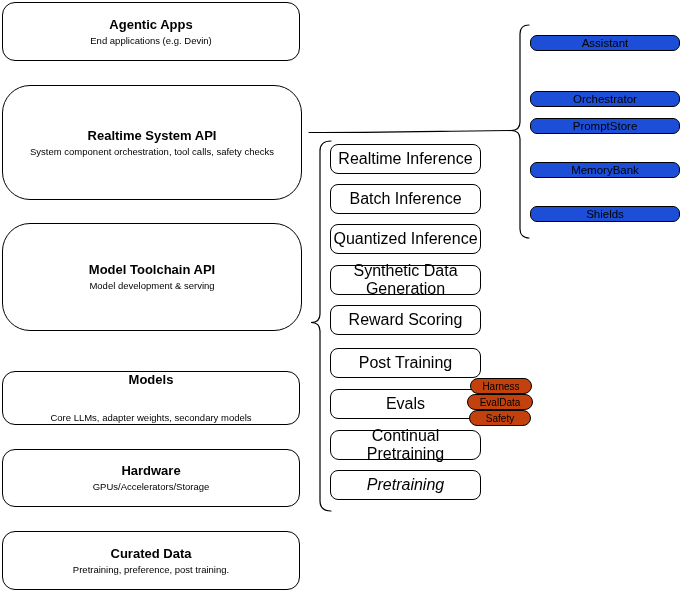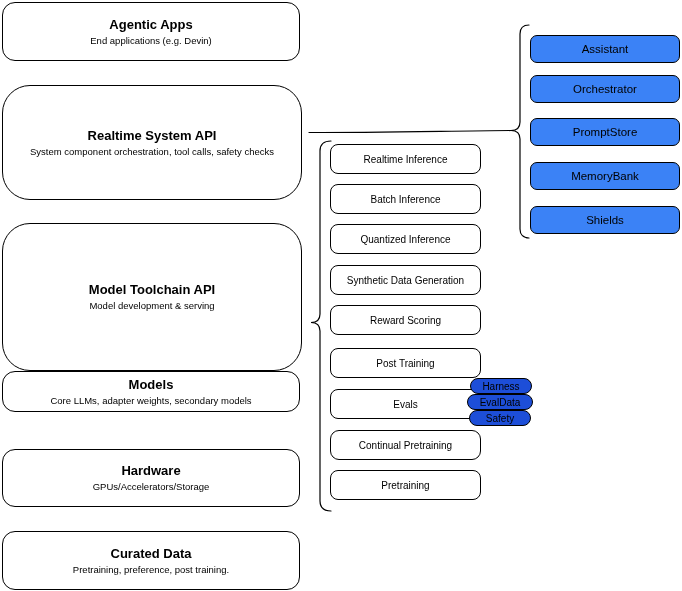--- a/index.html
+++ b/index.html
@@ -31,45 +31,45 @@
     box-sizing: border-box;
     left: 330px;
     width: 151px;
     height: 30px;
     border: 1px solid #000000;
     border-radius: 8px;
     background: #ffffff;
     display: flex;
     align-items: center;
     justify-content: center;
-    font-size: 10px;
+    font-size: 16px;
     text-align: center;
   }
   .rbox {
     position: absolute;
     box-sizing: border-box;
     left: 530px;
     width: 150px;
-    height: 28px;
+    height: 16px;
     border: 1px solid #000000;
     border-radius: 7px;
-    background: #3b82f6;
+    background: #1d4ed8;
     display: flex;
     align-items: center;
     justify-content: center;
     font-size: 11.5px;
     text-align: center;
   }
   .pill {
     position: absolute;
     box-sizing: border-box;
     height: 16px;
     border: 1px solid #000000;
     border-radius: 8px;
-    background: #1d4ed8;
+    background: #c2410c;
     display: flex;
     align-items: center;
     justify-content: center;
     font-size: 10px;
     z-index: 5;
   }
   .overlay {
     position: absolute;
     left: 0; top: 0;
     width: 682px;
@@ -86,26 +86,26 @@
   <div class="panel" style="left:2px; top:2px; width:298px; height:59px; border-radius:13px;">
     <div class="title">Agentic Apps</div>
     <div class="sub">End applications (e.g. Devin)</div>
   </div>
 
   <div class="panel" style="left:2px; top:85px; width:300px; height:115px; border-radius:28px;">
     <div class="title">Realtime System API</div>
     <div class="sub">System component orchestration, tool calls, safety checks</div>
   </div>
 
-  <div class="panel" style="left:2px; top:223px; width:300px; height:148px; border-radius:28px;">
+  <div class="panel" style="left:2px; top:223px; width:300px; height:108px; border-radius:28px;">
     <div class="title">Model Toolchain API</div>
     <div class="sub">Model development &amp; serving</div>
   </div>
 
-  <div class="panel" style="left:2px; top:371px; width:298px; height:41px; border-radius:13px;">
+  <div class="panel" style="left:2px; top:371px; width:298px; height:54px; border-radius:13px;justify-content:space-between;">
     <div class="title">Models</div>
     <div class="sub">Core LLMs, adapter weights, secondary models</div>
   </div>
 
   <div class="panel" style="left:2px; top:449px; width:298px; height:58px; border-radius:13px;">
     <div class="title">Hardware</div>
     <div class="sub">GPUs/Accelerators/Storage</div>
   </div>
 
   <div class="panel" style="left:2px; top:531px; width:298px; height:59px; border-radius:13px;">
@@ -130,38 +130,38 @@
   </div>
   <div class="mbox" style="top:348px;">
     <span>Post Training</span>
   </div>
   <div class="mbox" style="top:389px;">
     <span>Evals</span>
   </div>
   <div class="mbox" style="top:430px;border-radius:9px;">
     <span>Continual Pretraining</span>
   </div>
-  <div class="mbox" style="top:470px;">
+  <div class="mbox" style="top:470px;font-style:italic;">
     <span>Pretraining</span>
   </div>
 
   <div class="pill" style="left:470px; top:378px; width:62px;">
     <span>Harness</span>
   </div>
   <div class="pill" style="left:467px; top:394px; width:66px;">
     <span>EvalData</span>
   </div>
   <div class="pill" style="left:469px; top:410px; width:62px;">
     <span>Safety</span>
   </div>
 
   <div class="rbox" style="top:35px;">
     <span>Assistant</span>
   </div>
-  <div class="rbox" style="top:75px;">
+  <div class="rbox" style="top:91px;">
     <span>Orchestrator</span>
   </div>
   <div class="rbox" style="top:118px;">
     <span>PromptStore</span>
   </div>
   <div class="rbox" style="top:162px;">
     <span>MemoryBank</span>
   </div>
   <div class="rbox" style="top:206px;">
     <span>Shields</span>

